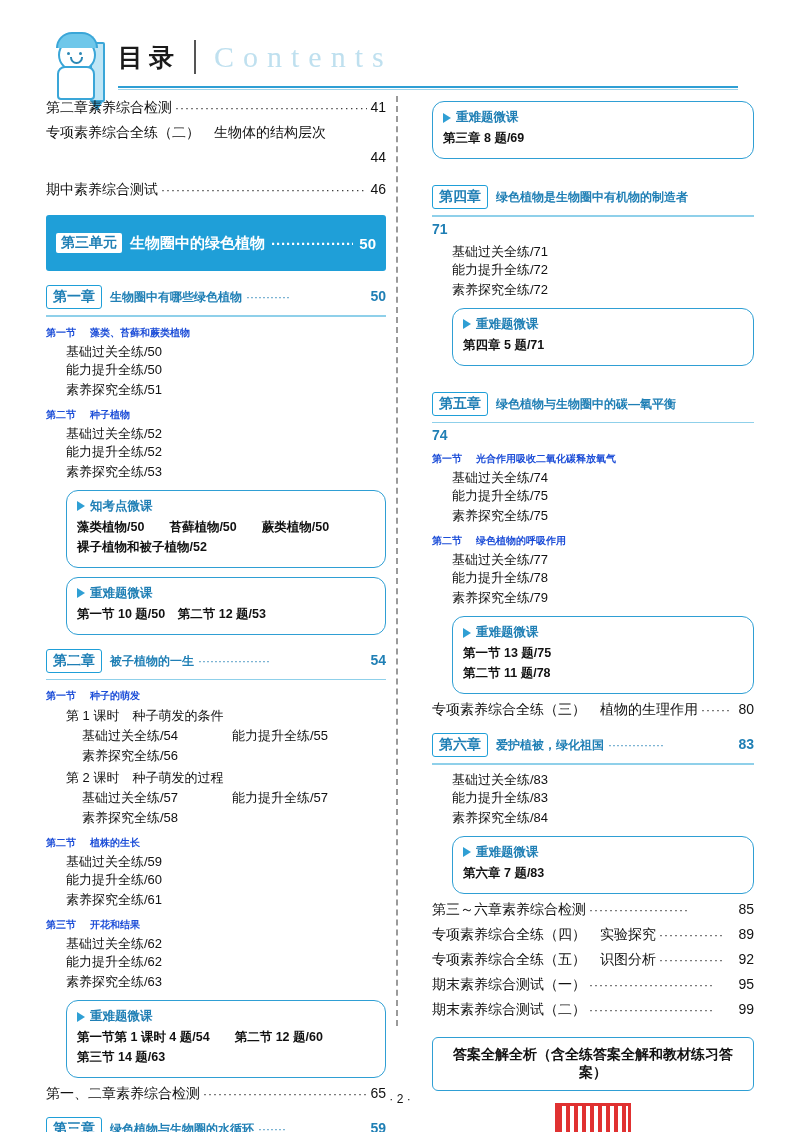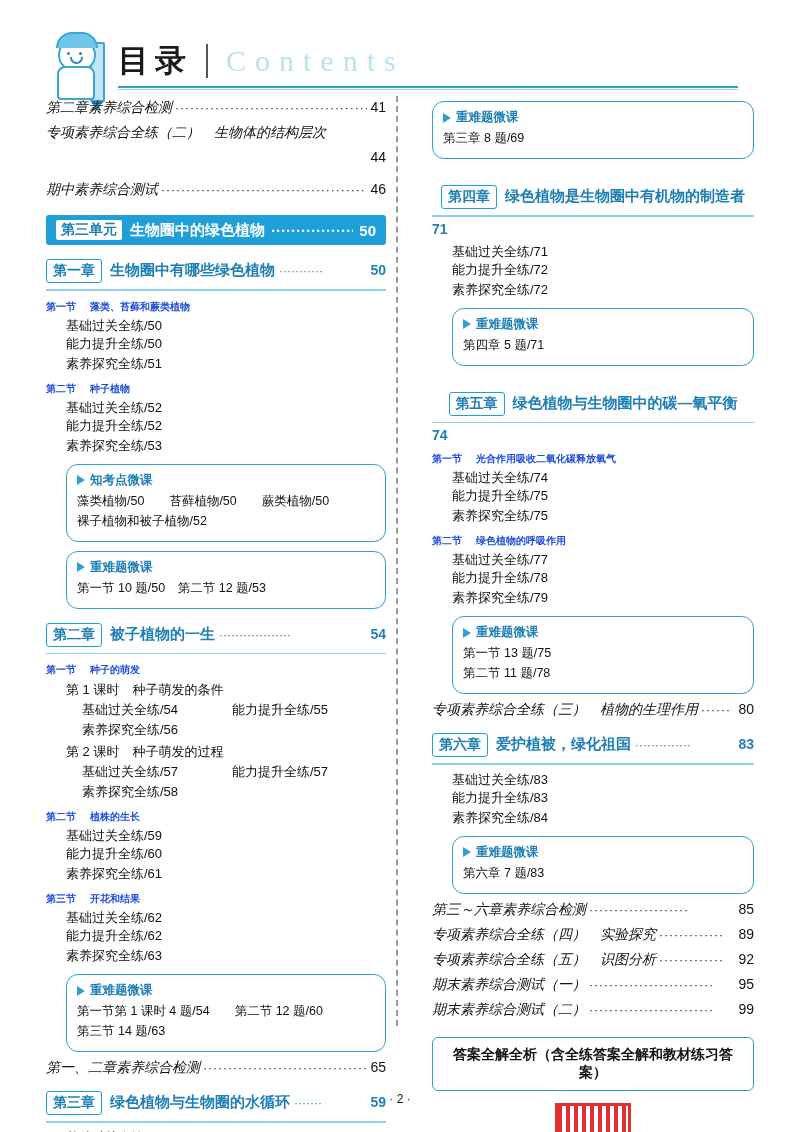--- a/index.html
+++ b/index.html
@@ -14,65 +14,65 @@
   .mascot .head{position:absolute;left:6px;top:4px;width:34px;height:30px;border:2px solid #3aa6d8;border-radius:50%/55%;background:#fff;}
   .mascot .hat{position:absolute;left:4px;top:-2px;width:38px;height:14px;border:2px solid #3aa6d8;border-bottom:none;border-radius:18px 18px 0 0;background:#6ec7ea;}
   .mascot .eye{position:absolute;width:3px;height:3px;border-radius:50%;background:#2b87b5;top:18px;}
   .mascot .eye.l{left:15px;}
   .mascot .eye.r{left:27px;}
   .mascot .smile{position:absolute;left:18px;top:23px;width:9px;height:5px;border:2px solid #2b87b5;border-top:none;border-radius:0 0 9px 9px;}
   .mascot .body{position:absolute;left:5px;top:32px;width:34px;height:30px;border:2px solid #3aa6d8;border-radius:8px 8px 4px 4px;background:#fff;}
   .mascot .pencil{position:absolute;left:38px;top:8px;width:11px;height:56px;background:#bfe6f6;border:2px solid #3aa6d8;border-radius:2px;}
   .mascot .pencil:after{content:"";position:absolute;left:-2px;bottom:-11px;border-left:7px solid transparent;border-right:7px solid transparent;border-top:11px solid #3aa6d8;}
   .title-block{position:absolute;left:118px;top:40px;display:flex;align-items:center;}
-  .mulu{font-size:31px;font-weight:bold;letter-spacing:6px;color:#1a1a1a;}
+  .mulu{font-size:25px;font-weight:bold;letter-spacing:6px;color:#1a1a1a;}
   .vline{width:2px;height:34px;background:#555;margin:0 18px 0 14px;}
   .contents-word{font-size:30px;letter-spacing:9px;color:#bfe0ef;font-family:"Liberation Serif",serif;}
   .hdr-rule{position:absolute;left:118px;top:86px;width:620px;height:2px;background:#2f9fd4;}
   .hdr-rule:after{content:"";position:absolute;left:0;top:3px;width:620px;height:1px;background:#9ed4ea;}
 
   .cols{position:relative;display:flex;padding:0 46px;box-sizing:border-box;}
   .col{width:340px;}
   .col.left{padding-right:16px;}
   .col.right{padding-left:30px;}
   .divider{position:absolute;left:396px;top:4px;bottom:0;border-left:2px dashed #9a9a9a;height:930px;}
 
   .row{display:flex;align-items:baseline;font-size:13.5px;color:#111;margin:7px 0;}
-  .row .txt{white-space:nowrap;font-style:italic;}
+  .row .txt{white-space:nowrap;}
   .row .dots{flex:1;overflow:hidden;white-space:nowrap;color:#111;margin:0 3px;letter-spacing:1px;font-size:12px;}
   .row .pg{white-space:nowrap;}
 
   .lvl0{font-size:14px;}
   .unit-bar{
     display:flex;align-items:center;background:#1f9fd8;color:#fff;border-radius:3px;
-    padding:5px 10px;margin:16px 0 10px;font-weight:bold;font-size:15px;
+    padding:18px 10px;margin:16px 0 10px;font-weight:bold;font-size:15px;
   }
   .unit-bar .u-name{background:#fff;color:#1f7fb5;border-radius:2px;padding:1px 5px;margin-right:8px;font-size:14px;}
   .unit-bar .dots{flex:1;color:#fff;overflow:hidden;white-space:nowrap;margin:0 6px;}
-  .chapter{display:flex;align-items:baseline;margin:14px 0 6px;justify-content:center;}
+  .chapter{display:flex;align-items:baseline;margin:14px 0 6px;}
   .chapter .cbox{border:1.5px solid #1f9fd8;color:#1f7fb5;border-radius:3px;padding:2px 6px;font-weight:bold;font-size:14px;margin-right:8px;white-space:nowrap;}
-  .chapter .ctitle{color:#1f7fb5;font-weight:bold;font-size:15px;white-space:nowrap;}
+  .chapter .ctitle{color:#1f7fb5;font-weight:bold;font-size:12px;white-space:nowrap;}
   .chapter .dots{flex:1;color:#1f7fb5;overflow:hidden;white-space:nowrap;margin:0 4px;font-size:12px;}
   .chapter .pg{color:#1f7fb5;font-weight:bold;font-size:14px;}
   .chapter-rule{height:1.5px;background:#8fd0ea;margin:2px 0 6px;}
   .chapter-cont{text-align:left;color:#1f7fb5;font-weight:bold;font-size:14px;margin:-2px 0 6px;}
 
   .section{color:#1d4ed8;font-weight:bold;font-size:10px;margin:9px 0 3px;}
   .section .sp{display:inline-block;width:14px;}
   .sub{font-size:13px;color:#111;margin:4px 0 2px 0;}
   .ex-grid{display:flex;margin:2px 0;font-size:13px;color:#111;}
   .ex-grid .c1{width:150px;}
   .ex-grid .c2{width:150px;}
   .indent{padding-left:36px;}
   .indent2{padding-left:20px;flex-direction:column;}
 
   .mbox{border:1.4px solid #2f9fd4;border-radius:12px;padding:7px 10px 8px;margin:9px 0 6px;position:relative;}
   .mbox-title{display:flex;align-items:center;font-size:12.5px;color:#1f7fb5;font-weight:bold;margin-bottom:4px;}
   .play{display:inline-block;width:0;height:0;border-left:8px solid #2f9fd4;border-top:5px solid transparent;border-bottom:5px solid transparent;margin-right:5px;}
-  .mbox-line{font-size:12.5px;color:#111;margin:3px 0;}
+  .mbox-line{font-size:12.5px;color:#111;margin:3px 0;font-weight:bold;}
 
   .answer-box{border:1.4px solid #2f9fd4;border-radius:6px;padding:8px 10px;margin:18px 0 12px;font-size:14px;font-weight:bold;color:#111;text-align:center;}
   .qr-wrap{text-align:center;margin-top:10px;}
   .qr{width:76px;height:76px;margin:0 auto;background:
      repeating-linear-gradient(90deg,#e03131 0 4px,#fff 4px 8px),
      repeating-linear-gradient(0deg,#e03131 0 4px,transparent 4px 8px);
      border:3px solid #e03131;box-sizing:border-box;}
   .qr-cap{font-size:11.5px;color:#333;margin-top:5px;}
   .footer{position:absolute;left:0;right:0;bottom:26px;text-align:center;font-size:12px;color:#111;}
 </style>

